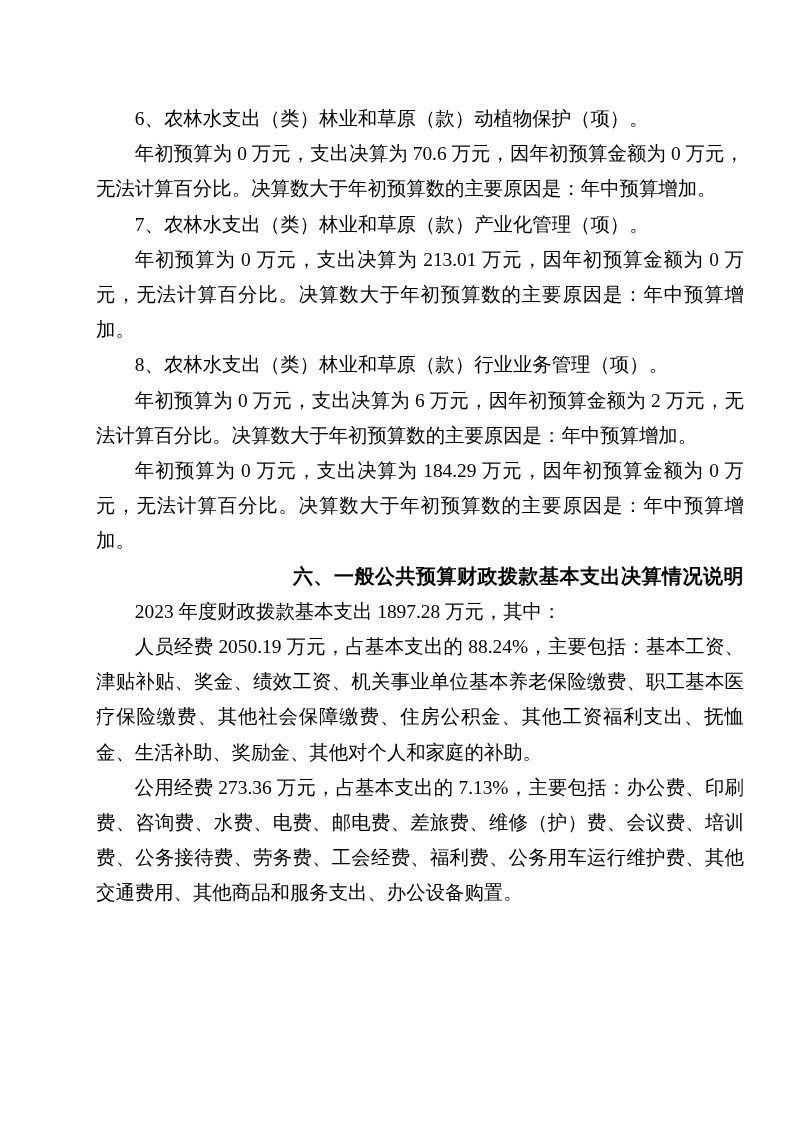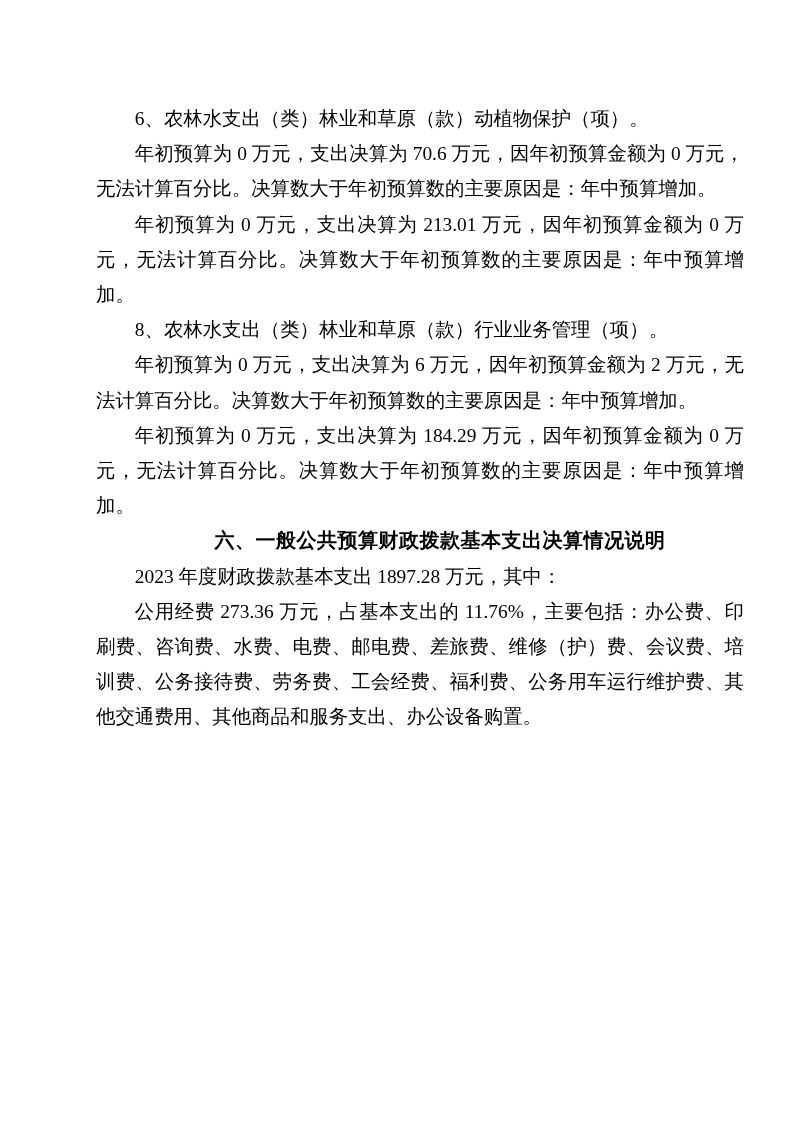--- a/index.html
+++ b/index.html
@@ -27,29 +27,31 @@
     text-indent: 2em;
     word-break: break-all;
   }
   .heading {
     margin: 0;
     text-indent: 2em;
     font-family: "Liberation Sans", "DejaVu Sans", sans-serif;
     font-weight: bold;
     font-size: 20px;
     letter-spacing: 0.5px;
-    text-align: center;
+    text-align: right;
   }
 </style>
 </head>
 <body>
 
 <div class="page">
   <p class="para">6、农林水支出（类）林业和草原（款）动植物保护（项）。</p>
   <p class="para">年初预算为 0 万元，支出决算为 70.6 万元，因年初预算金额为 0 万元，无法计算百分比。决算数大于年初预算数的主要原因是：年中预算增加。</p>
+  <p class="para">7、农林水支出（类）林业和草原（款）产业化管理（项）。</p>
   <p class="para">年初预算为 0 万元，支出决算为 213.01 万元，因年初预算金额为 0 万元，无法计算百分比。决算数大于年初预算数的主要原因是：年中预算增加。</p>
   <p class="para">8、农林水支出（类）林业和草原（款）行业业务管理（项）。</p>
   <p class="para">年初预算为 0 万元，支出决算为 6 万元，因年初预算金额为 2 万元，无法计算百分比。决算数大于年初预算数的主要原因是：年中预算增加。</p>
   <p class="para">年初预算为 0 万元，支出决算为 184.29 万元，因年初预算金额为 0 万元，无法计算百分比。决算数大于年初预算数的主要原因是：年中预算增加。</p>
   <p class="heading">六、一般公共预算财政拨款基本支出决算情况说明</p>
   <p class="para">2023 年度财政拨款基本支出 1897.28 万元，其中：</p>
-  <p class="para">公用经费 273.36 万元，占基本支出的 11.76%，主要包括：办公费、印刷费、咨询费、水费、电费、邮电费、差旅费、维修（护）费、会议费、培训费、公务接待费、劳务费、工会经费、福利费、公务用车运行维护费、其他交通费用、其他商品和服务支出、办公设备购置。</p>
+  <p class="para">人员经费 2050.19 万元，占基本支出的 88.24%，主要包括：基本工资、津贴补贴、奖金、绩效工资、机关事业单位基本养老保险缴费、职工基本医疗保险缴费、其他社会保障缴费、住房公积金、其他工资福利支出、抚恤金、生活补助、奖励金、其他对个人和家庭的补助。</p>
+  <p class="para">公用经费 273.36 万元，占基本支出的 7.13%，主要包括：办公费、印刷费、咨询费、水费、电费、邮电费、差旅费、维修（护）费、会议费、培训费、公务接待费、劳务费、工会经费、福利费、公务用车运行维护费、其他交通费用、其他商品和服务支出、办公设备购置。</p>
 </div>
 
 </body></html>

